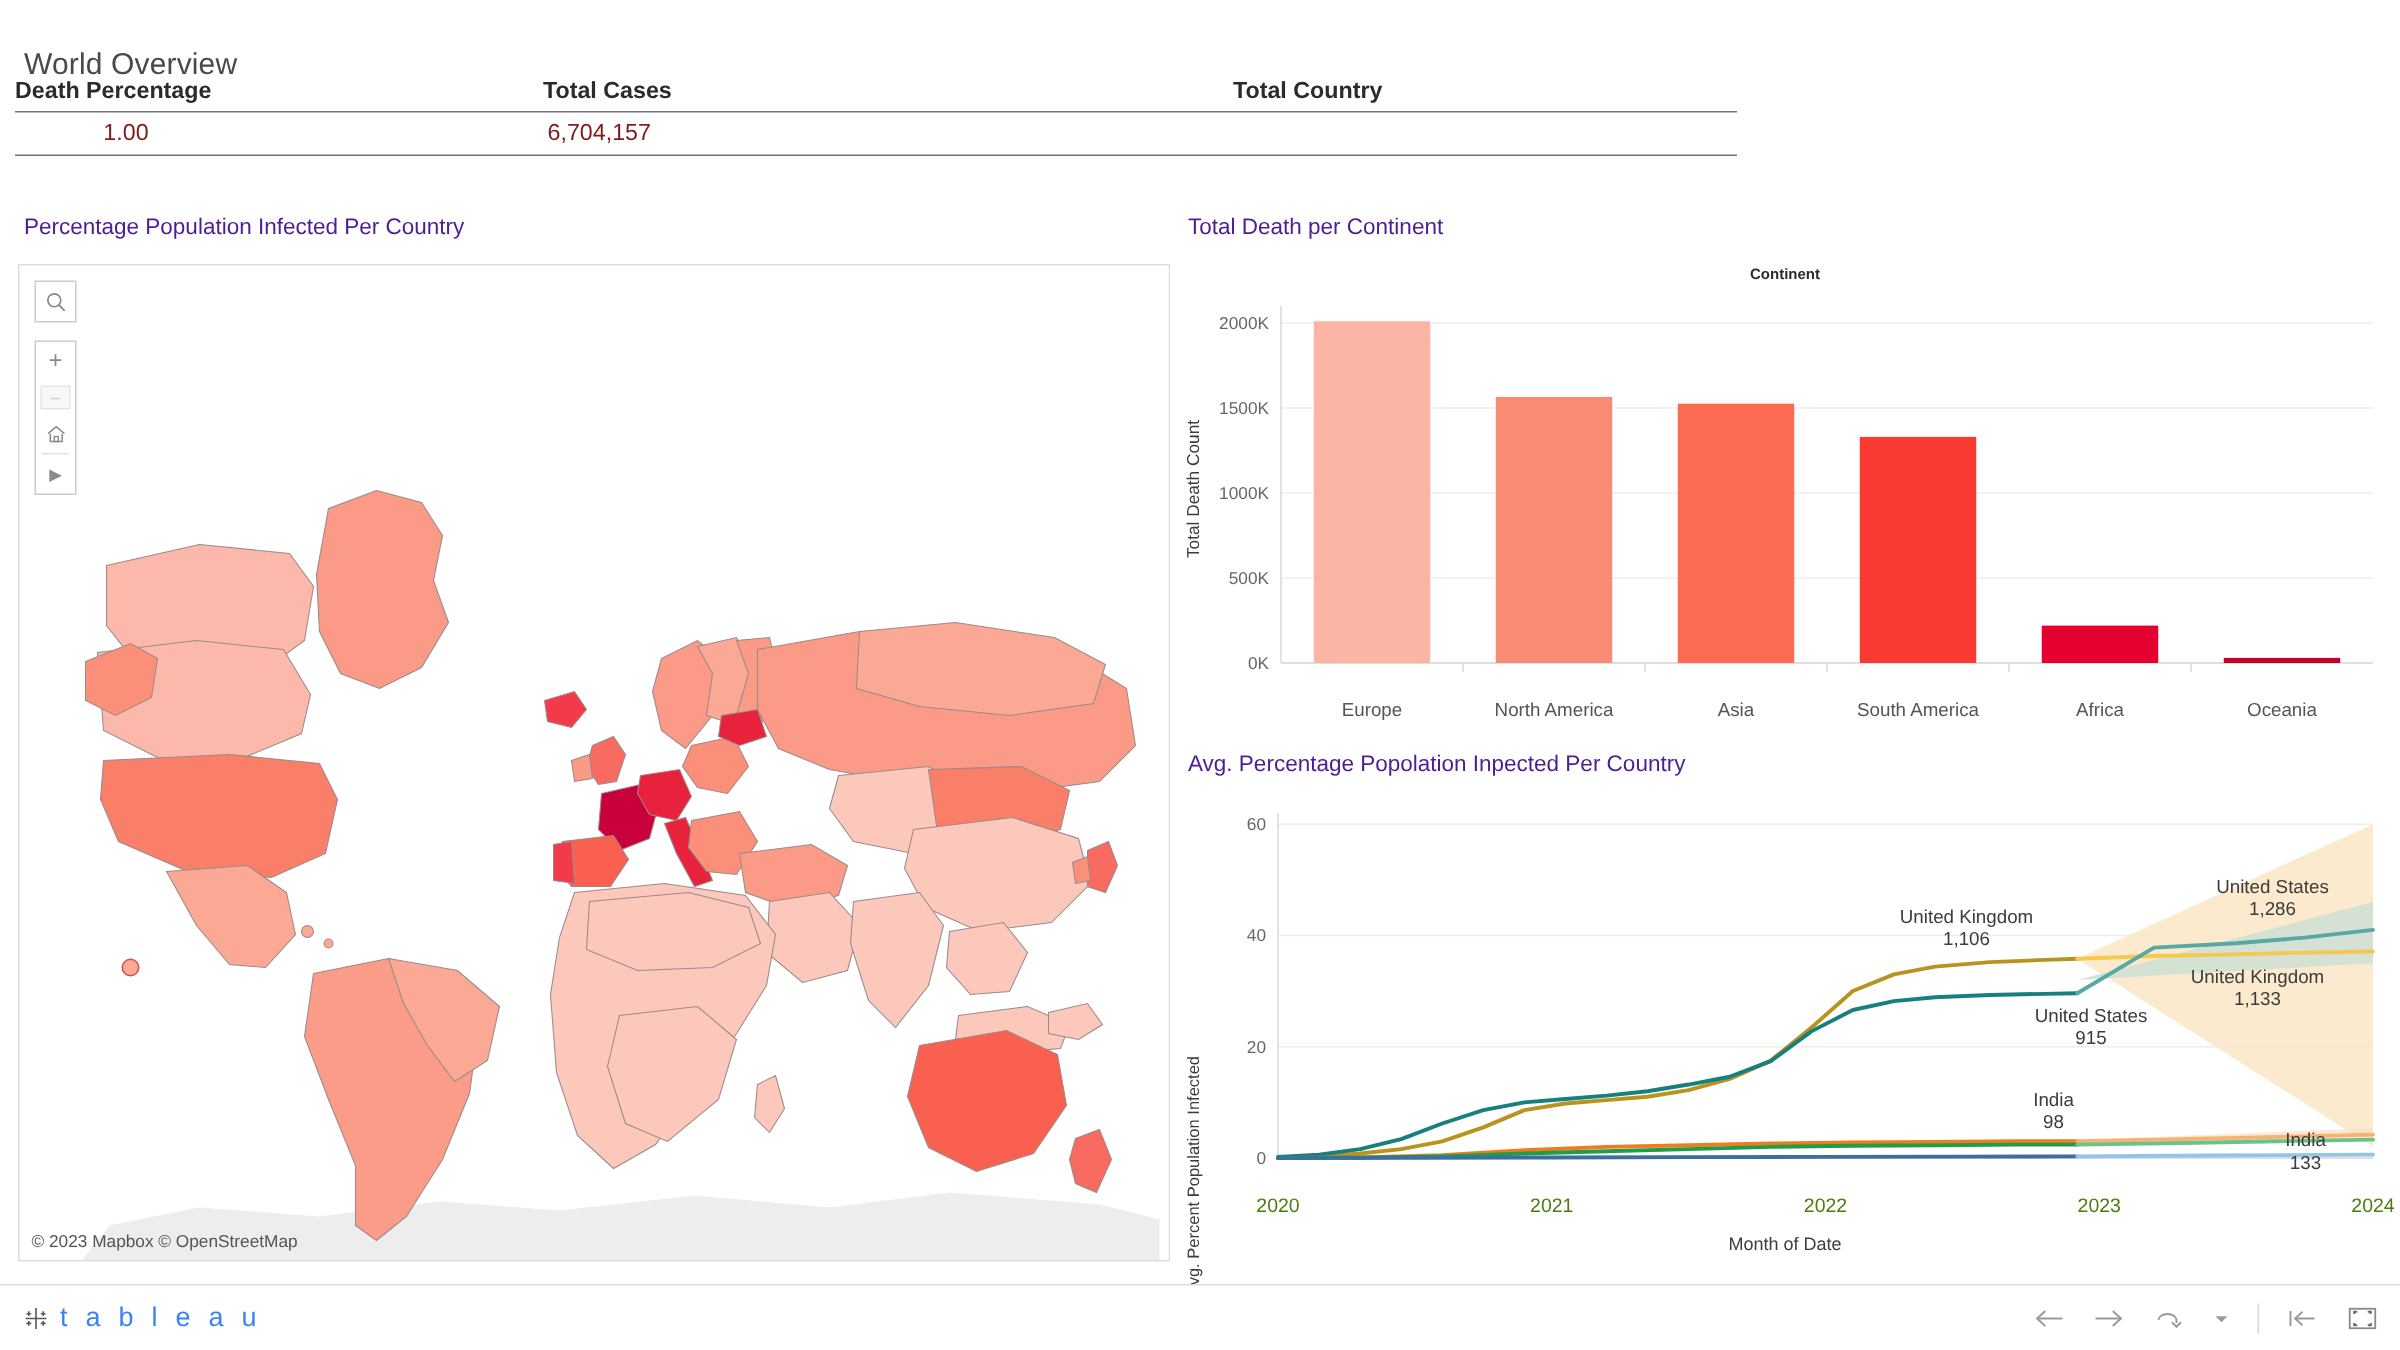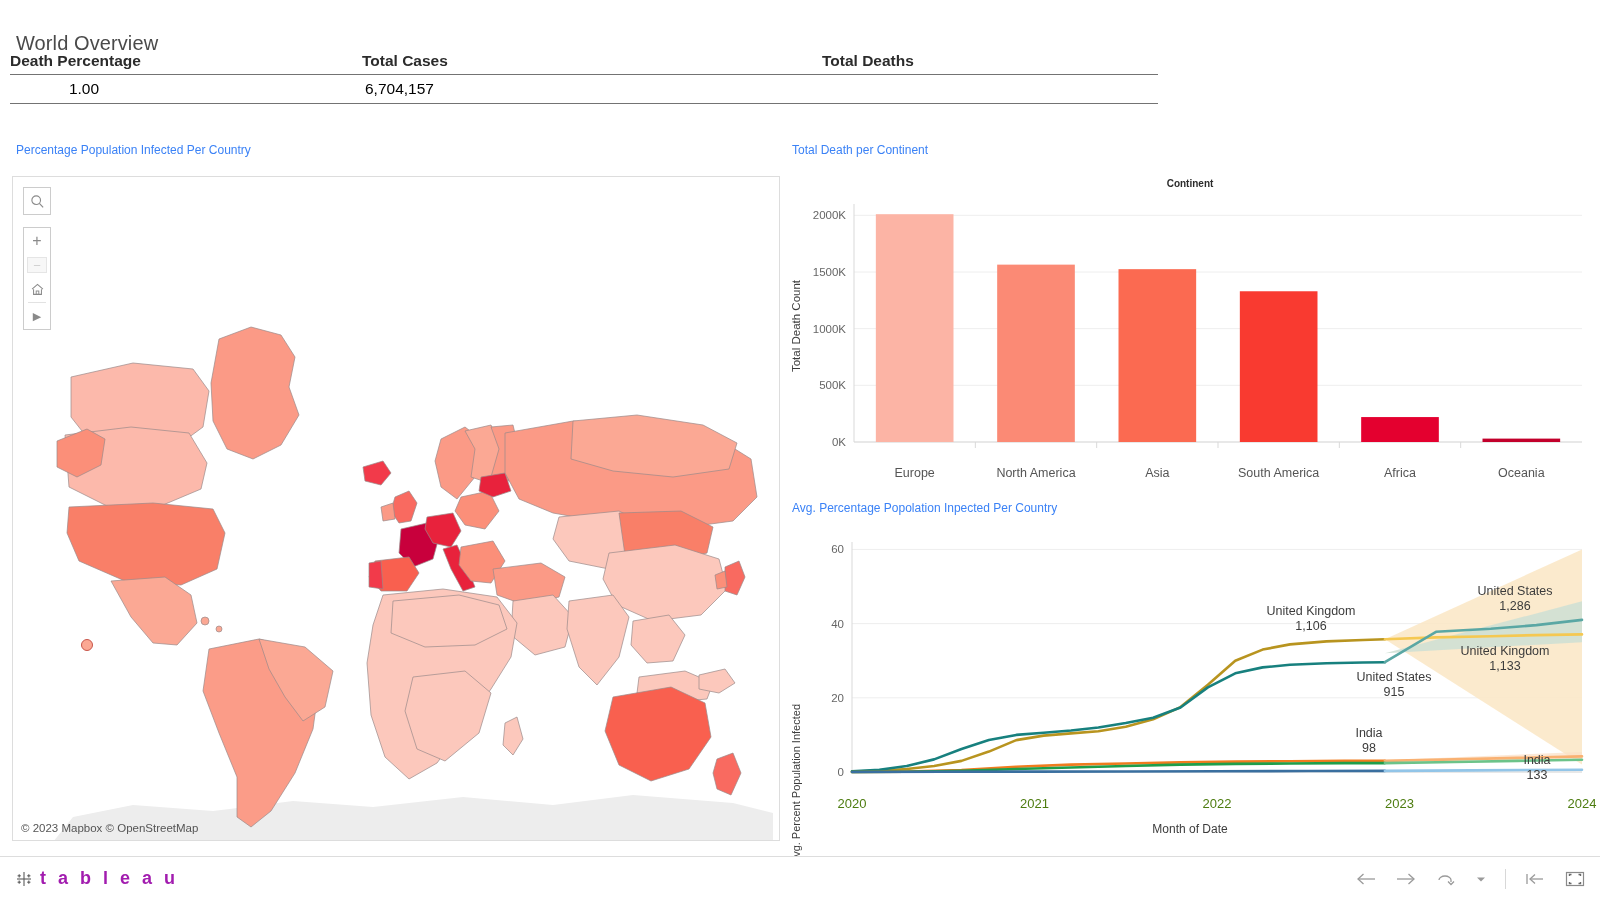--- a/index.html
+++ b/index.html
@@ -14,34 +14,34 @@
 
   
   .kpi-title {
     position: absolute; left: 16px; top: 32px;
     font-size: 20px; color: #4a4a4a; font-weight: 400;
     letter-spacing: .1px;
   }
   .kpi-table { position: absolute; left: 10px; top: 52px; width: 1148px; }
   .kpi-row { display: flex; }
   .kpi-head { font-size: 15.5px; font-weight: bold; color: #2b2b2b; padding: 0 0 4px 0; }
-  .kpi-val  { font-size: 15.5px; font-weight: 400; color: #000000; padding: 5px 0 5px 0; text-align: center; }
+  .kpi-val  { font-size: 15.5px; font-weight: 400; color: #7f1d1d; padding: 5px 0 5px 0; text-align: center; }
   .kpi-c0 { width: 148px; }
   .kpi-c1 { width: 456px; }
   .kpi-c2 { width: 544px; }
   .kpi-c1 .kpi-head, .kpi-c2 .kpi-head { text-align: left; padding-left: 0; }
   .kpi-rule { border-bottom: 1px solid #737373; }
   .kpi-head-inner-1 { margin-left: 204px; }
   .kpi-head-inner-2 { margin-left: 208px; }
   .kpi-val-1 { text-align: left; padding-left: 205px; }
   .kpi-val-2 { text-align: left; padding-left: 207px; }
 
   
   .sec-title {
-    position: absolute; font-size: 12px; color: #3b82f6; font-weight: 400;
+    position: absolute; font-size: 15px; color: #4c1d95; font-weight: 400;
   }
   #map-title  { left: 16px;  top: 143px; }
   #bar-title  { left: 792px; top: 143px; }
   #line-title { left: 792px; top: 501px; }
 
   
   .map-panel {
     position: absolute; left: 12px; top: 176px;
     width: 768px; height: 665px;
     border: 1px solid #ddd; background: #ffffff; overflow: hidden;
@@ -96,42 +96,42 @@
   .ann { position: absolute; font-size: 12.5px; color: #3c3c3c; text-align: center; white-space: nowrap; }
   .ann .ann-name { display: block; line-height: 1.22; }
   .ann .ann-val  { display: block; line-height: 1.22; }
 
   
   .footer {
     position: absolute; left: 0; bottom: 0; width: 1600px; height: 44px;
     border-top: 1px solid #ddd; background: #fff; display: flex; align-items: center;
   }
   .tab-logo { margin-left: 14px; display: flex; align-items: center; gap: 6px; }
-  .tab-word { font-size: 18px; color: #a21caf; letter-spacing: 3.5px; font-weight: 700; }
+  .tab-word { font-size: 18px; color: #3b82f6; letter-spacing: 3.5px; font-weight: 400; }
   .foot-tools { margin-left: auto; margin-right: 14px; display: flex; align-items: center; gap: 18px; }
   .ft-ico { color: #9a9a9a; display: flex; align-items: center; justify-content: center; }
   .ft-div { width: 1px; height: 20px; background: #d8d8d8; }
 </style>
 </head>
 <body>
 
 <div class="dash">
 
   <div class="kpi-title">World Overview</div>
 
   <div class="kpi-table">
     <div class="kpi-row kpi-rule">
       <div class="kpi-c0">
         <div class="kpi-head">Death Percentage</div>
       </div>
       <div class="kpi-c1">
         <div class="kpi-head kpi-head-inner-1">Total Cases</div>
       </div>
       <div class="kpi-c2">
-        <div class="kpi-head kpi-head-inner-2">Total Deaths</div>
+        <div class="kpi-head kpi-head-inner-2">Total Country</div>
       </div>
     </div>
     <div class="kpi-row kpi-rule">
       <div class="kpi-c0">
         <div class="kpi-val">1.00</div>
       </div>
       <div class="kpi-c2">
         <div class="kpi-val kpi-val-2">6,704,157</div>
       </div>
     </div>

